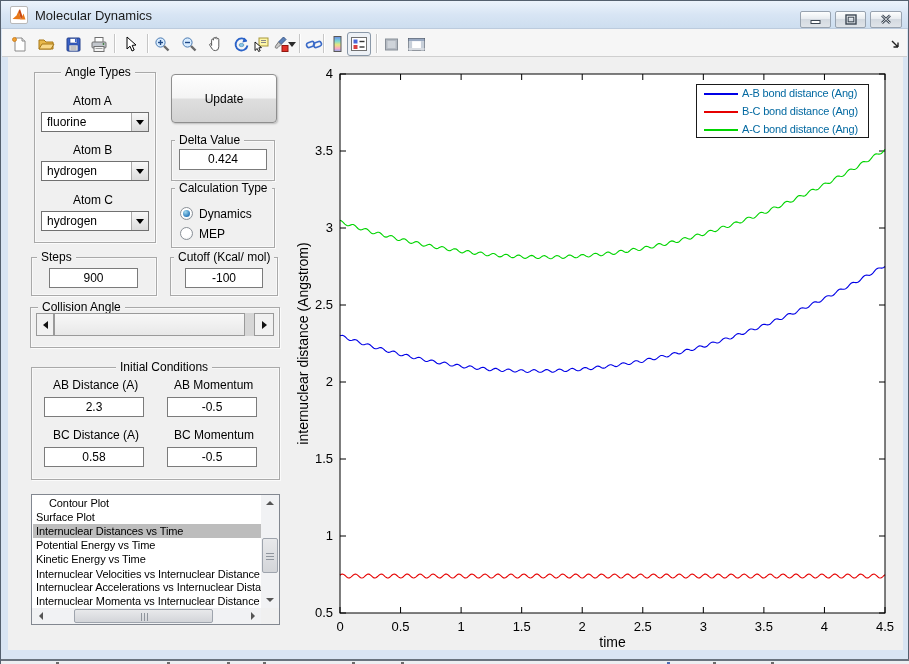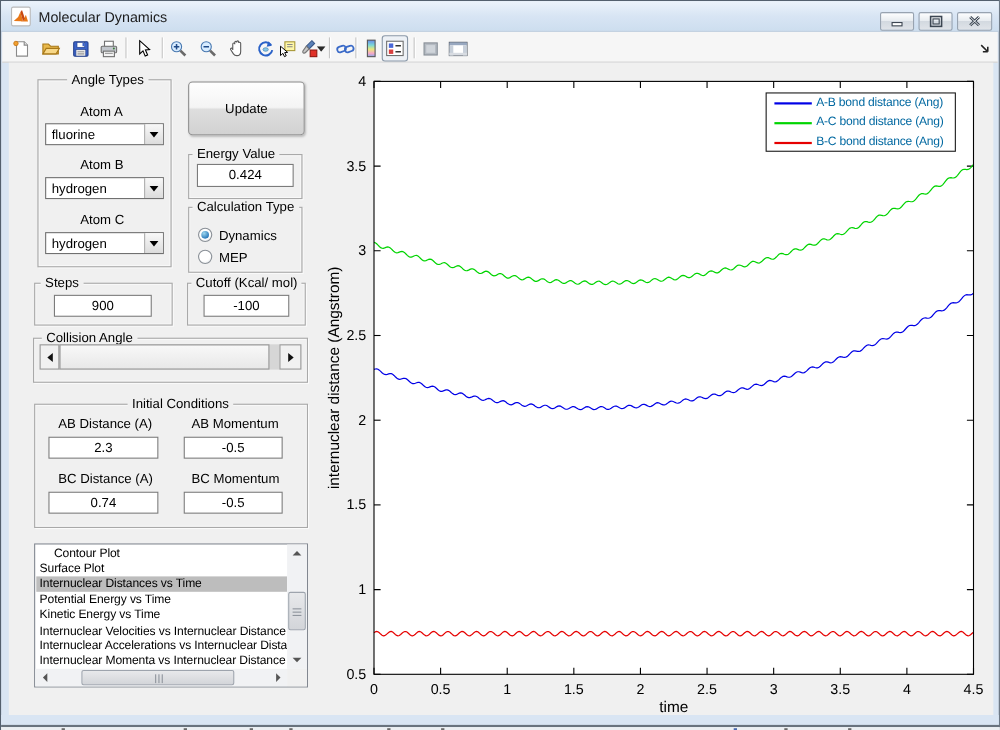--- a/index.html
+++ b/index.html
@@ -257,21 +257,21 @@
   <div class="dropdown" style="left:40px;top:210px;width:108px;height:20px;">
     <span class="ddtext">hydrogen</span>
     <span class="ddbtn">
         <span class="ddarrow"></span>
       </span>
   </div>
 
   <div id="update-btn">Update</div>
 
   <div class="panel" style="left:170px;top:139px;width:104px;height:41px;">
-    <span class="ptitle" style="left:3px;">Energy Value</span>
+    <span class="ptitle" style="left:3px;">Delta Value</span>
   </div>
   <div class="field" style="left:178px;top:148px;width:88px;height:21px;line-height:19px;">0.424</div>
 
   <div class="panel" style="left:170px;top:187px;width:104px;height:60px;">
     <span class="ptitle" style="left:3px;">Calculation Type</span>
   </div>
   <span class="radio sel" style="left:179px;top:206px;"></span>
   <span class="lbl" style="left:198px;top:206px;">Dynamics</span>
   <span class="radio" style="left:179px;top:226px;"></span>
   <span class="lbl" style="left:198px;top:226px;">MEP</span>
@@ -300,21 +300,21 @@
 
   <div class="panel" style="left:30px;top:366px;width:249px;height:113px;">
     <span class="ptitle" style="left:84px;">Initial Conditions</span>
   </div>
   <span class="lbl" style="left:52px;top:377px;">AB Distance (A)</span>
   <span class="lbl" style="left:173px;top:377px;">AB Momentum</span>
   <div class="field" style="left:43px;top:396px;width:100px;height:20px;">2.3</div>
   <div class="field" style="left:166px;top:396px;width:90px;height:20px;">-0.5</div>
   <span class="lbl" style="left:52px;top:427px;">BC Distance (A)</span>
   <span class="lbl" style="left:173px;top:427px;">BC Momentum</span>
-  <div class="field" style="left:43px;top:446px;width:100px;height:20px;">0.74</div>
+  <div class="field" style="left:43px;top:446px;width:100px;height:20px;">0.58</div>
   <div class="field" style="left:166px;top:446px;width:90px;height:20px;">-0.5</div>
 
   <div id="listbox">
     <div id="list-items">
         <div class="litem" style="top: 1px; padding-left: 16px;">Contour Plot</div>
         <div class="litem" style="top: 15px;">Surface Plot</div>
         <div class="litem selected" style="top: 29px;">Internuclear Distances vs Time</div>
         <div class="litem" style="top: 43px;">Potential Energy vs Time</div>
         <div class="litem" style="top: 57px;">Kinetic Energy vs Time</div>
         <div class="litem" style="top: 72px;">Internuclear Velocities vs Internuclear Distance</div>
@@ -408,26 +408,26 @@
       <rect x="339" y="73" width="545" height="539" fill="none" stroke="#000"></rect>
       <text x="611.5" y="646" text-anchor="middle" font-size="14px" fill="#000" font-family="Liberation Sans, sans-serif">time</text>
       <text x="0" y="0" transform="translate(307,342.5) rotate(-90)" text-anchor="middle" font-size="14px" fill="#000" font-family="Liberation Sans, sans-serif">internuclear distance (Angstrom)</text>
     </svg>
   <div id="legend">
       <div class="lrow">
         <span class="lsample" style="background: rgb(0, 0, 230);"></span>
         <span class="ltext">A-B bond distance (Ang)</span>
       </div>
       <div class="lrow">
+        <span class="lsample" style="background: rgb(230, 0, 0);"></span>
+        <span class="ltext">B-C bond distance (Ang)</span>
+      </div>
+      <div class="lrow">
         <span class="lsample" style="background: rgb(0, 212, 0);"></span>
         <span class="ltext">A-C bond distance (Ang)</span>
-      </div>
-      <div class="lrow">
-        <span class="lsample" style="background: rgb(230, 0, 0);"></span>
-        <span class="ltext">B-C bond distance (Ang)</span>
       </div>
     </div>
 
   <div class="bottomframe"></div>
   <div class="taskline"></div>
   <div class="taskbar">
     <span class="tmark" style="left:55px;"></span>
     <span class="tmark" style="left:166px;"></span>
     <span class="tmark" style="left:226px;"></span>
     <span class="tmark" style="left:262px;"></span>

